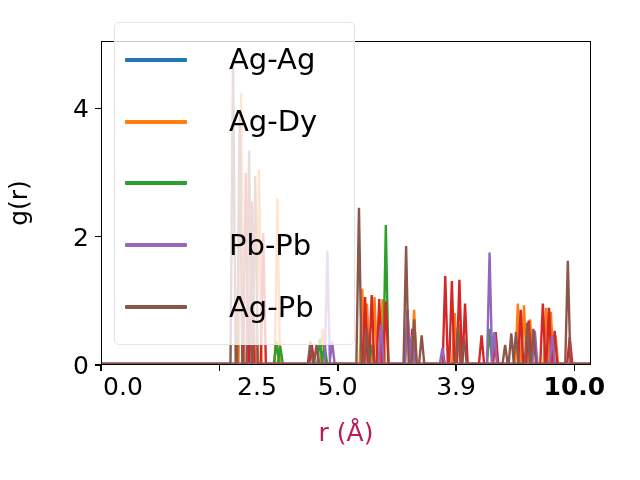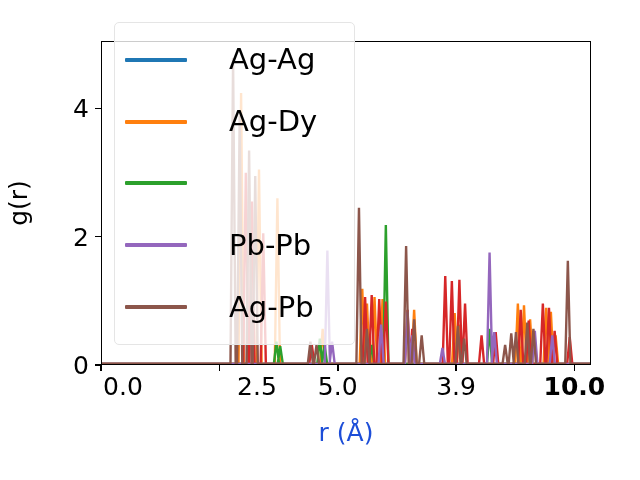--- a/index.html
+++ b/index.html
@@ -31,21 +31,21 @@
     transform:translateX(-50%);white-space:nowrap;
   }
   .ytick-label{
     position:absolute;left:89px;
     font-size:25px;color:#000;line-height:1;
     transform:translate(-100%,-50%);white-space:nowrap;
   }
   #xlabel{
     position:absolute;left:346px;top:418px;
     transform:translateX(-50%);
-    font-size:25px;color:#1d4ed8;white-space:nowrap;
+    font-size:25px;color:#be185d;white-space:nowrap;
   }
   #ylabel{
     position:absolute;left:18px;top:203px;
     transform:translate(-50%,-50%) rotate(-90deg);
     transform-origin:center center;
     font-size:25px;color:#000;white-space:nowrap;
   }
 
   
   #legend{

